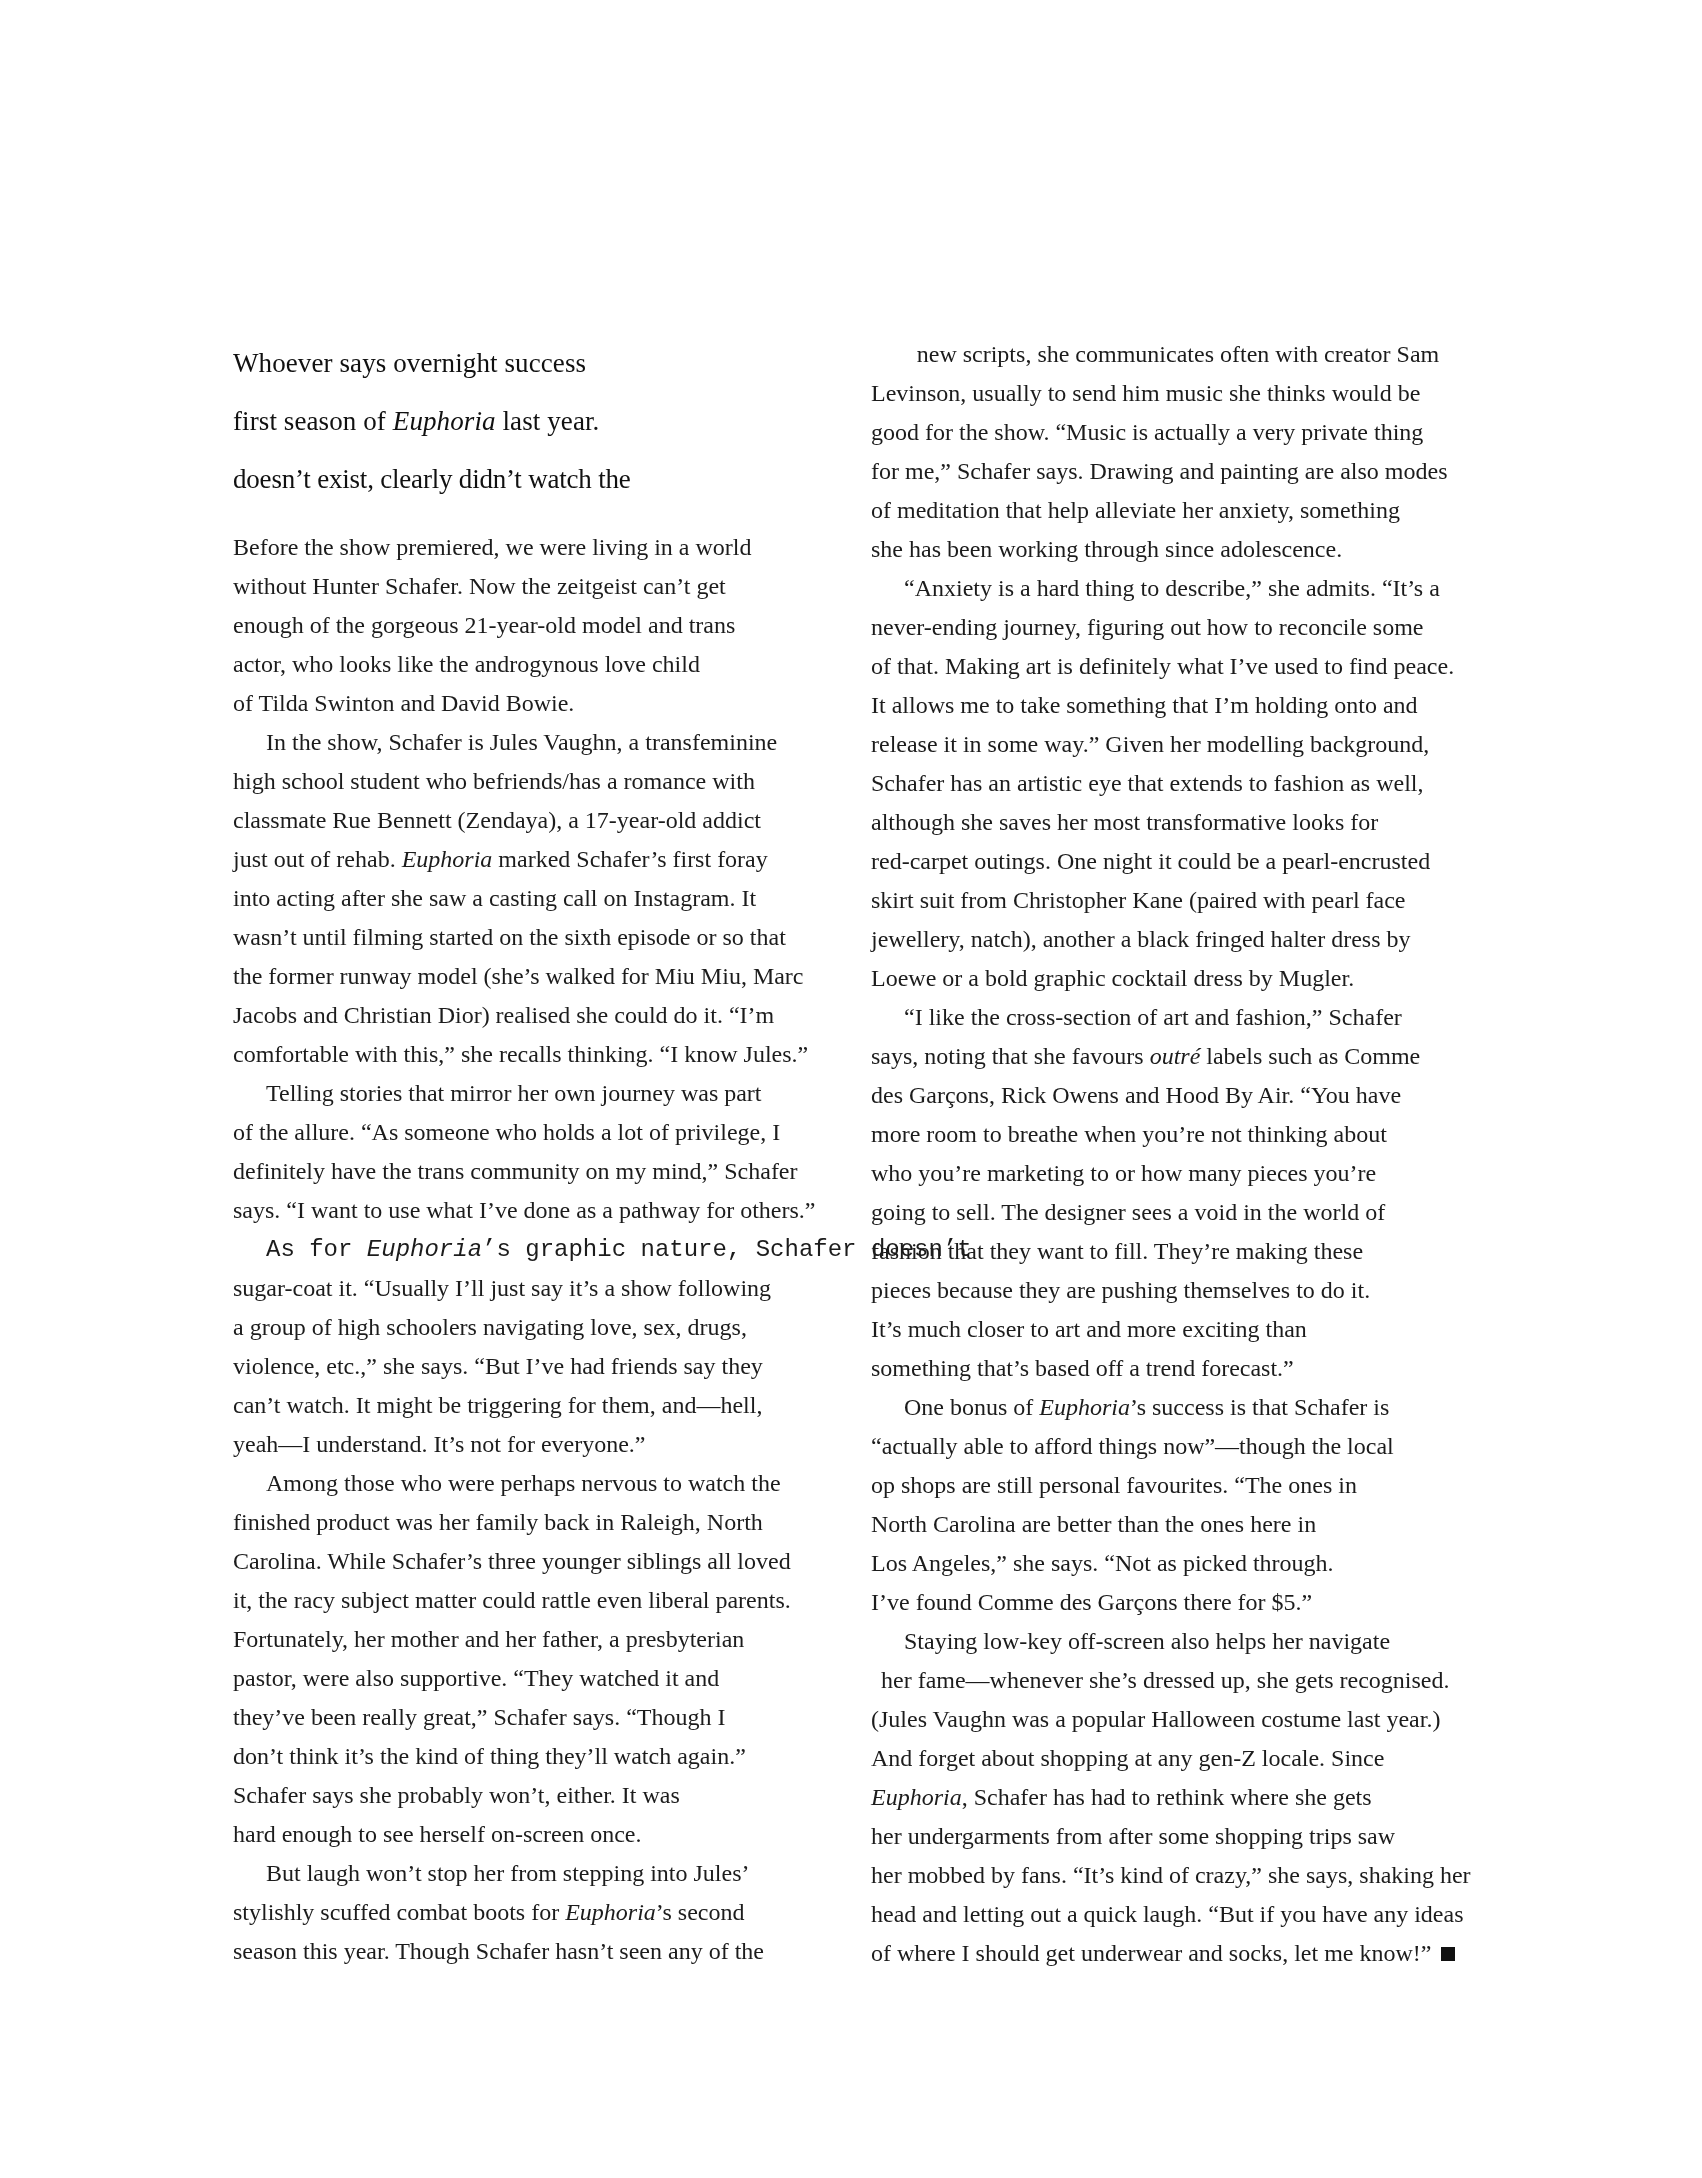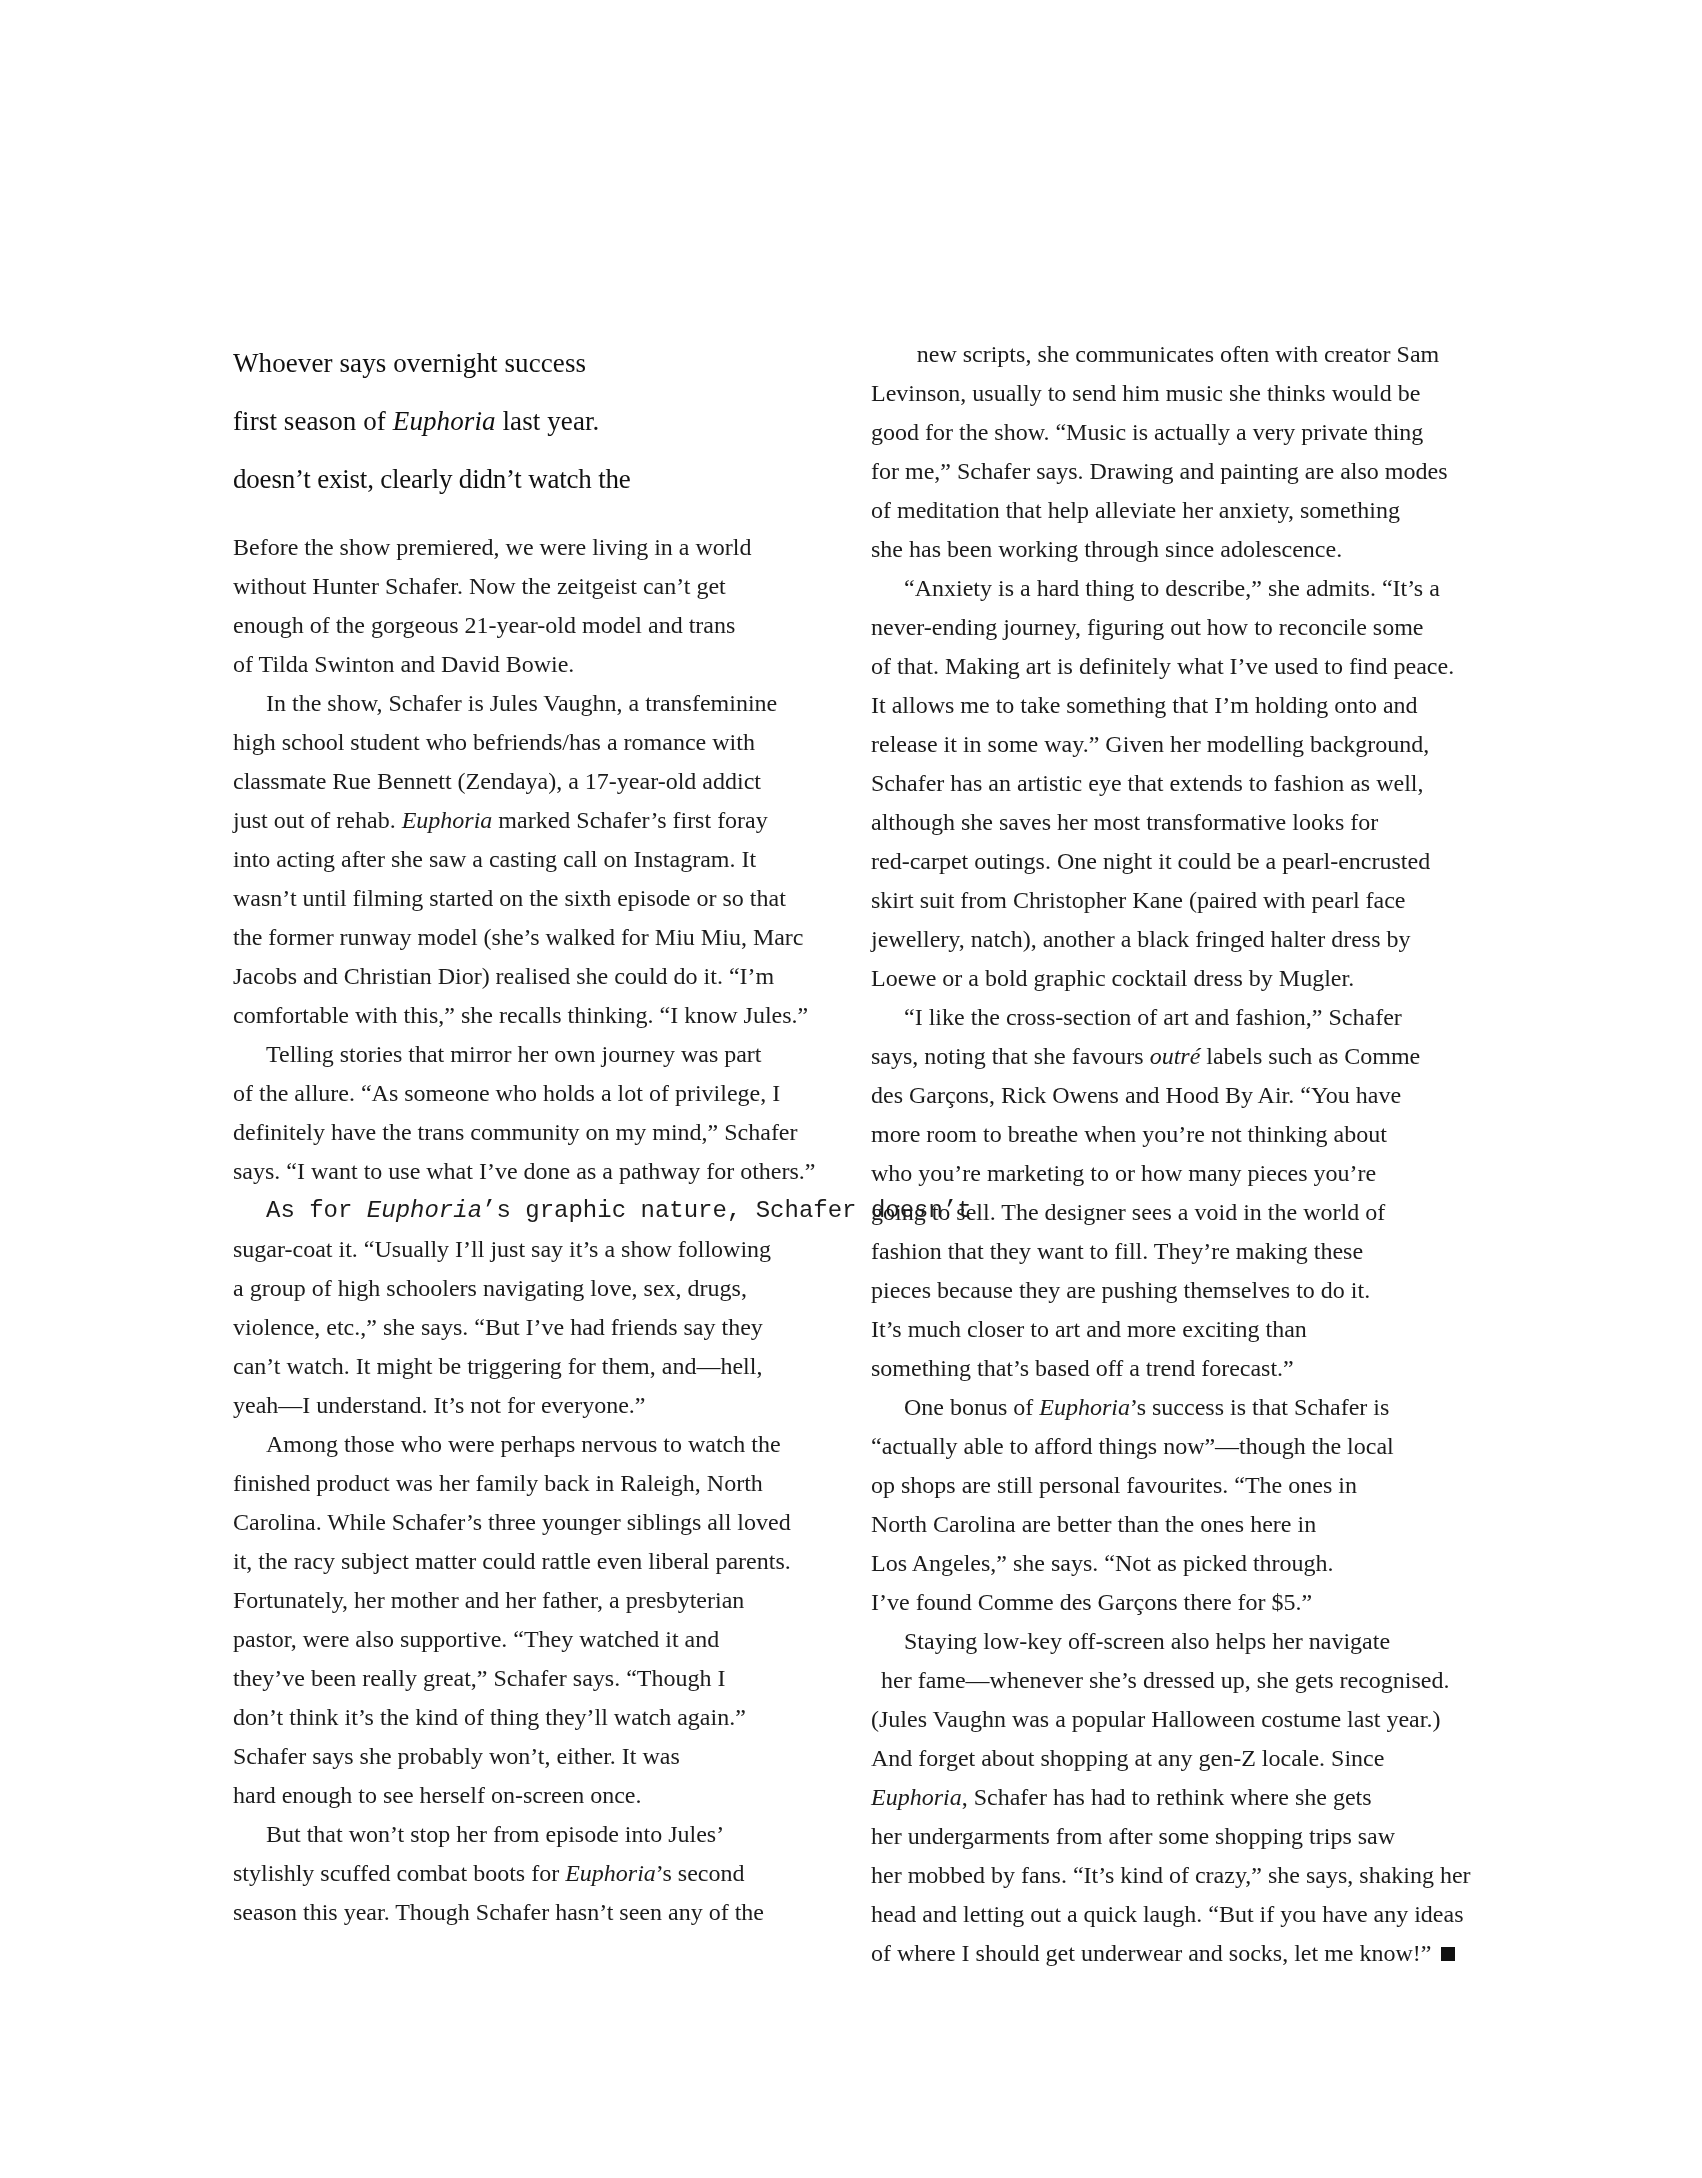--- a/index.html
+++ b/index.html
@@ -37,20 +37,21 @@
   <div class="col col-left">
     <div class="headline" id="headline">
         <span class="hl-line" style="display: block;"><span>Whoever says overnight success</span></span>
         <span class="hl-line" style="display: block;"><span>first season of </span><em>Euphoria</em><span> last year.</span></span>
         <span class="hl-line" style="display: block; letter-spacing: -0.2px;"><span>doesn’t exist, clearly didn’t watch the</span></span>
       </div>
     <div class="body-lines" id="left-body">
         <span class="line" style="display: block;"><span>Before the show premiered, we were living in a world</span></span>
         <span class="line" style="display: block;"><span>without Hunter Schafer. Now the zeitgeist can’t get</span></span>
         <span class="line" style="display: block;"><span>enough of the gorgeous 21-year-old model and trans</span></span>
+        <span class="line" style="display: block;"><span>actor, who looks like the androgynous love child</span></span>
         <span class="line" style="display: block;"><span>of Tilda Swinton and David Bowie.</span></span>
         <span class="line indent" style="display: block;"><span>In the show, Schafer is Jules Vaughn, a transfeminine</span></span>
         <span class="line" style="display: block;"><span>high school student who befriends/has a romance with</span></span>
         <span class="line" style="display: block;"><span>classmate Rue Bennett (Zendaya), a 17-year-old addict</span></span>
         <span class="line" style="display: block;"><span>just out of rehab. </span><em>Euphoria</em><span> marked Schafer’s first foray</span></span>
         <span class="line" style="display: block;"><span>into acting after she saw a casting call on Instagram. It</span></span>
         <span class="line" style="display: block;"><span>wasn’t until filming started on the sixth episode or so that</span></span>
         <span class="line" style="display: block;"><span>the former runway model (she’s walked for Miu Miu, Marc</span></span>
         <span class="line" style="display: block;"><span>Jacobs and Christian Dior) realised she could do it. “I’m</span></span>
         <span class="line" style="display: block;"><span>comfortable with this,” she recalls thinking. “I know Jules.”</span></span>
@@ -67,21 +68,21 @@
         <span class="line indent" style="display: block;"><span>Among those who were perhaps nervous to watch the</span></span>
         <span class="line" style="display: block;"><span>finished product was her family back in Raleigh, North</span></span>
         <span class="line" style="display: block;"><span>Carolina. While Schafer’s three younger siblings all loved</span></span>
         <span class="line" style="display: block;"><span>it, the racy subject matter could rattle even liberal parents.</span></span>
         <span class="line" style="display: block;"><span>Fortunately, her mother and her father, a presbyterian</span></span>
         <span class="line" style="display: block;"><span>pastor, were also supportive. “They watched it and</span></span>
         <span class="line" style="display: block;"><span>they’ve been really great,” Schafer says. “Though I</span></span>
         <span class="line" style="display: block;"><span>don’t think it’s the kind of thing they’ll watch again.”</span></span>
         <span class="line" style="display: block;"><span>Schafer says she probably won’t, either. It was</span></span>
         <span class="line" style="display: block;"><span>hard enough to see herself on-screen once.</span></span>
-        <span class="line indent" style="display: block;"><span>But that won’t stop her from episode into Jules’</span></span>
+        <span class="line indent" style="display: block;"><span>But laugh won’t stop her from stepping into Jules’</span></span>
         <span class="line" style="display: block;"><span>stylishly scuffed combat boots for </span><em>Euphoria</em><span>’s second</span></span>
         <span class="line" style="display: block;"><span>season this year. Though Schafer hasn’t seen any of the</span></span>
       </div>
   </div>
   <div class="col col-right">
     <div class="body-lines" id="right-body">
         <span class="line" style="display: block; text-align: center;"><span>new scripts, she communicates often with creator Sam</span></span>
         <span class="line" style="display: block;"><span>Levinson, usually to send him music she thinks would be</span></span>
         <span class="line" style="display: block;"><span>good for the show. “Music is actually a very private thing</span></span>
         <span class="line" style="display: block;"><span>for me,” Schafer says. Drawing and painting are also modes</span></span>

